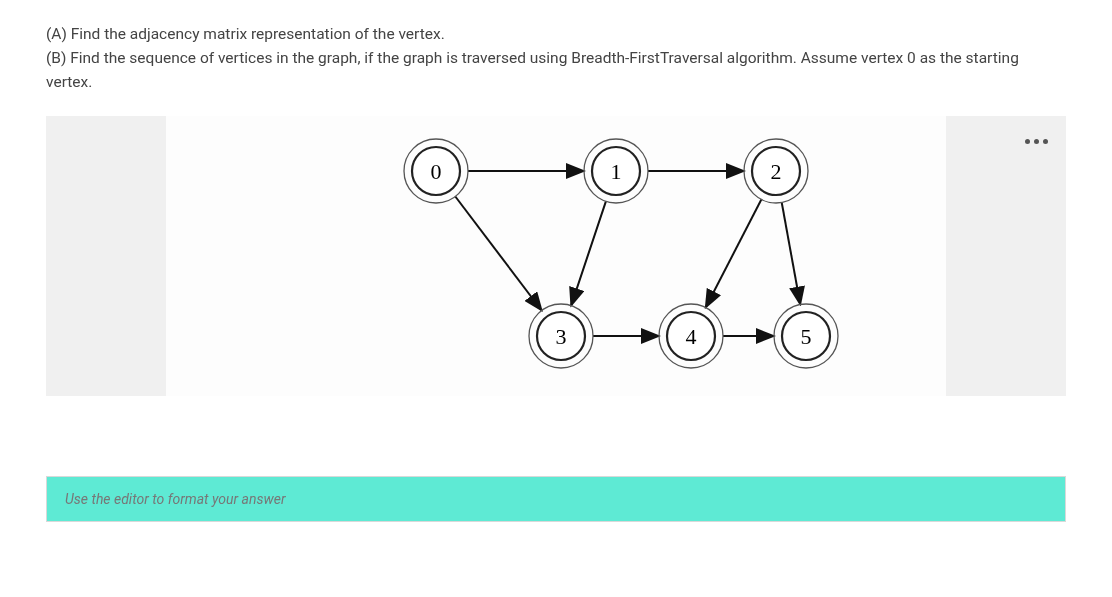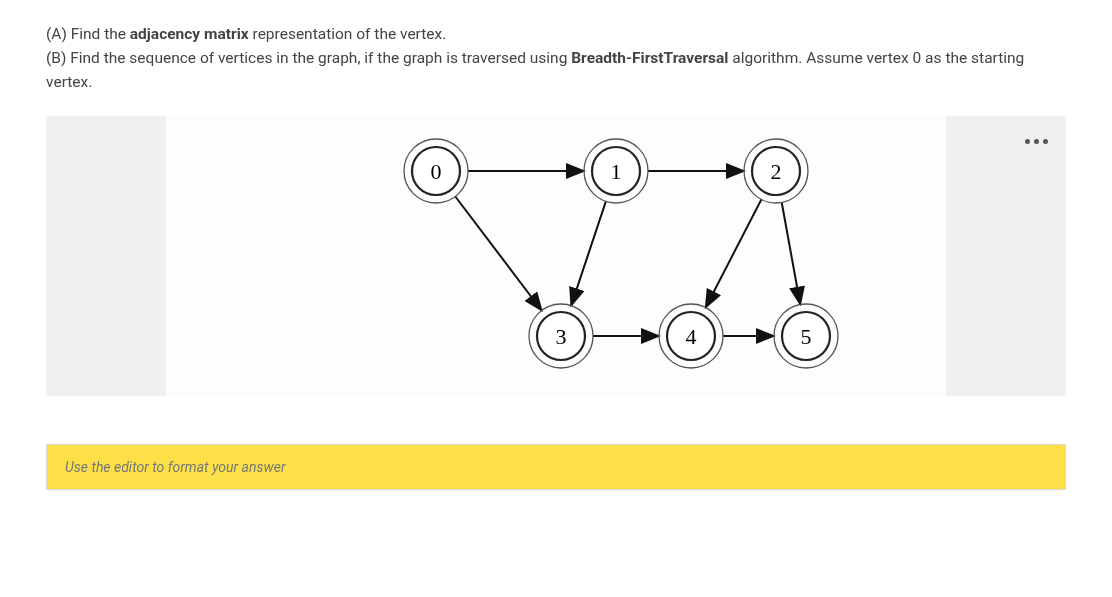--- a/index.html
+++ b/index.html
@@ -6,21 +6,21 @@
 body {
   font-family: -apple-system, BlinkMacSystemFont, "Segoe UI", Roboto, "Helvetica Neue", Arial, sans-serif;
   font-size: 16px;
   color: #333;
   background: #fff;
   width: 1112px;
   height: 597px;
   padding: 22px 46px;
 }
 .question-text { line-height: 1.55; font-size: 15.5px; color: #444; }
-.bold { font-weight: 700; }
+.bold { font-weight: 400; }
 .graph-area {
   position: relative;
   width: 1020px;
   height: 280px;
   margin-top: 22px;
   background: #f7f7f7;
 }
 .graph-area::before,
 .graph-area::after {
   content: "";
@@ -70,27 +70,27 @@
   text-anchor: middle;
   dominant-baseline: central;
 }
 .edge {
   stroke: #111;
   stroke-width: 2;
   fill: none;
 }
 .answer-input {
   width: 1020px;
-  margin-top: 48px;
+  margin-top: 80px;
   border: 1px solid #d9d9d9;
   padding: 14px 18px;
   font-style: italic;
   color: #777;
   font-size: 14px;
-  background: #fde047;
+  background: #5eead4;
 }
 </style>
 </head>
 <body>
 
 <div class="question-text">
   <div>
     <span>(A) Find the </span><span class="bold">adjacency matrix</span><span> representation of the vertex.</span>
   </div>
   <div>

